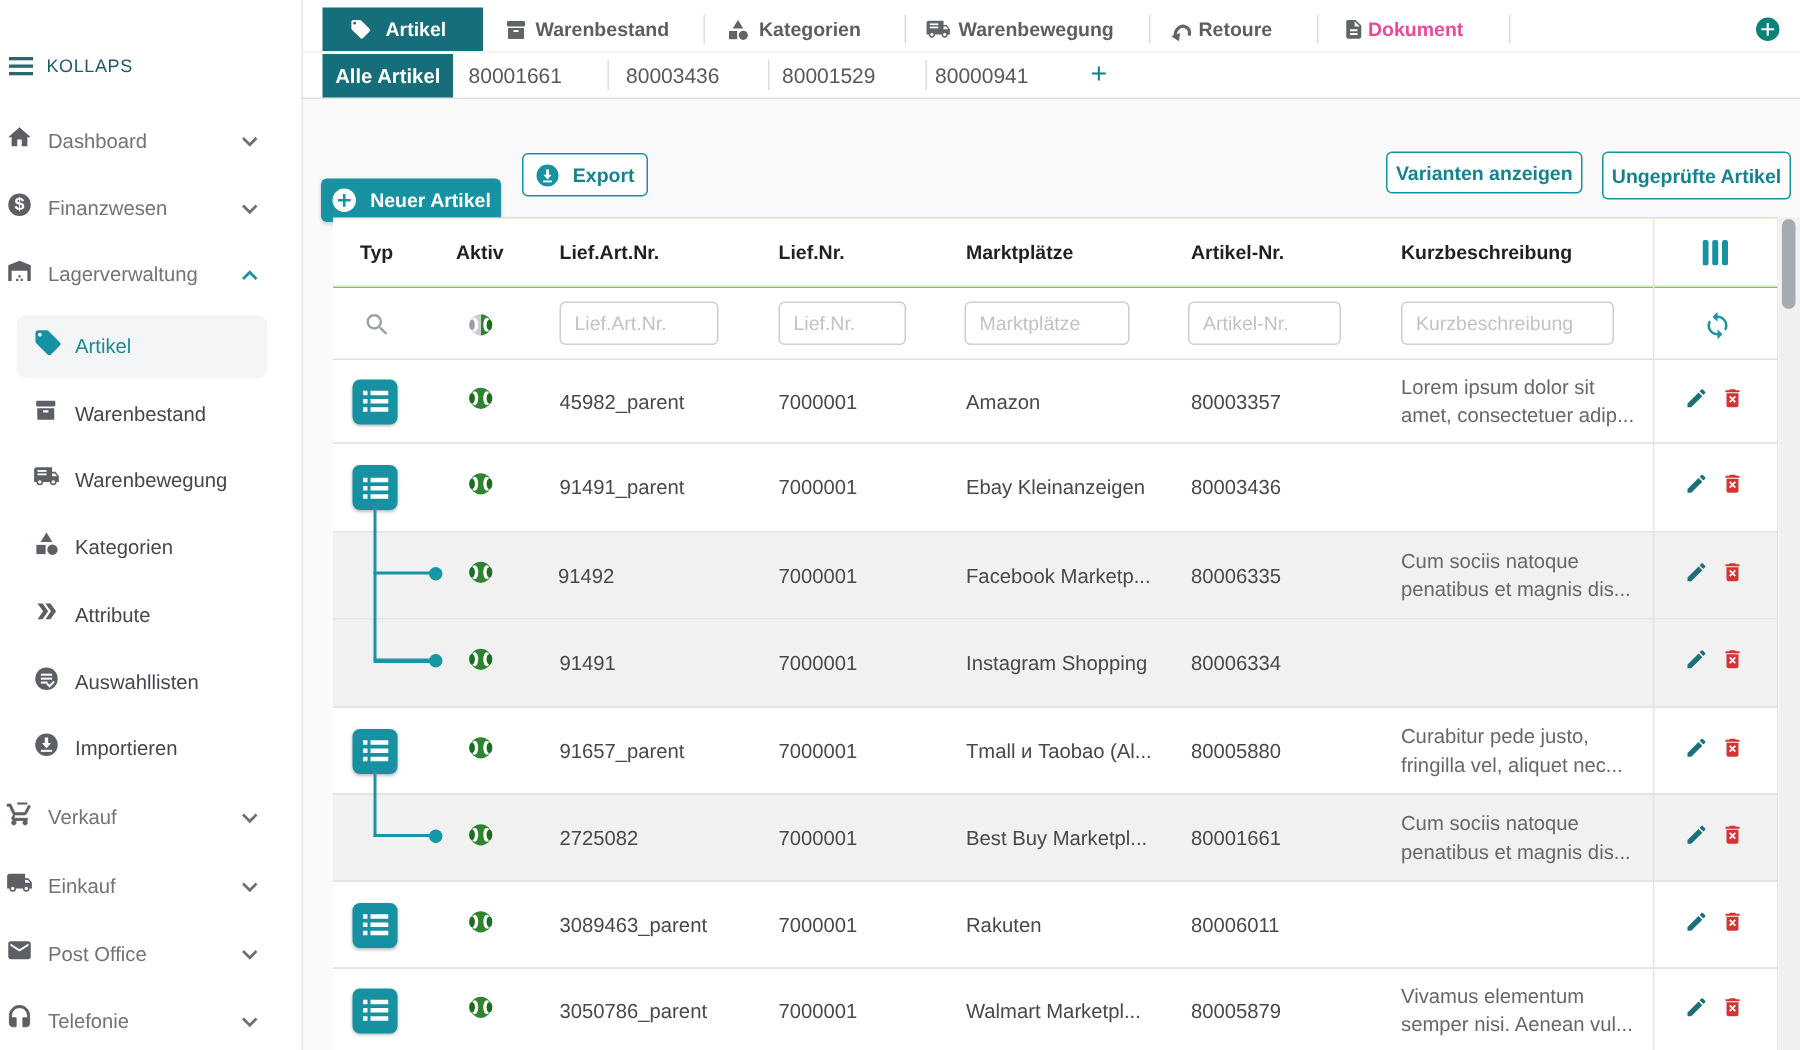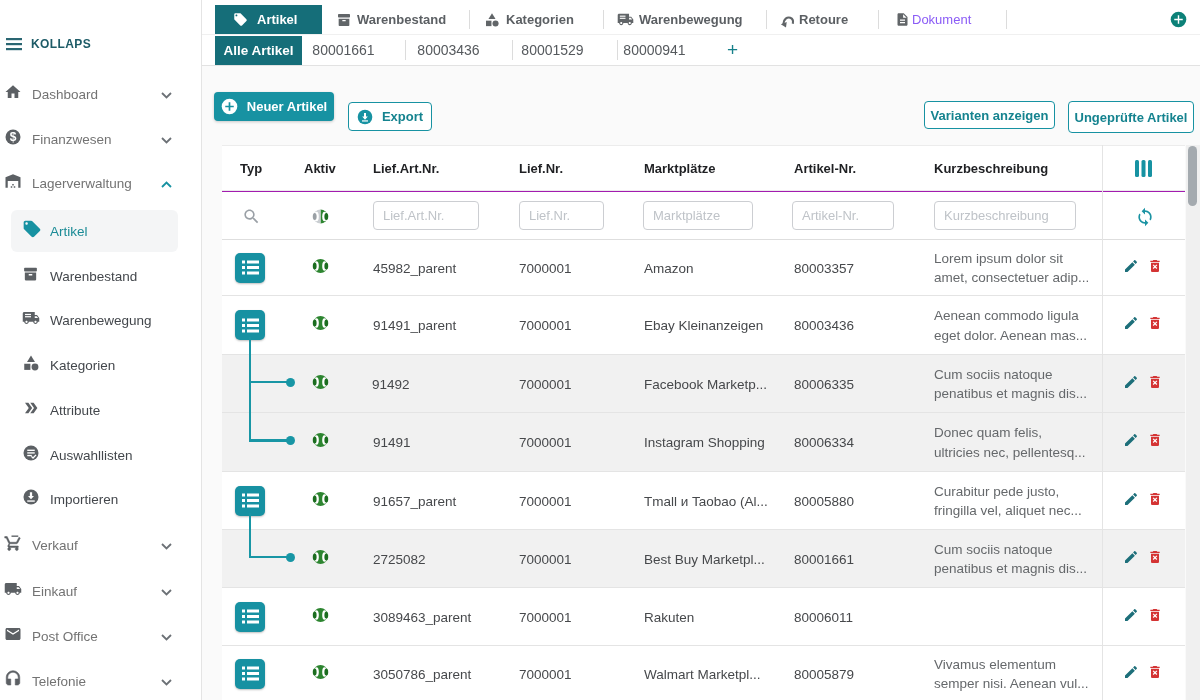--- a/index.html
+++ b/index.html
@@ -34,21 +34,21 @@
 .tabsep2 { position:absolute; top:40px; width:1px; height:20px; background:#dcdcdc; }
 
 
 .btn { position:absolute; border-radius:4px; display:flex; align-items:center;
   justify-content:center; font-size:13px; font-weight:700; }
 .btn-fill { background:#1792a2; color:#fff; box-shadow:0 1px 3px rgba(0,0,0,.2); }
 .btn-line { background:#fff; border:1px solid #1792a2; color:#15838f; }
 
 
 #table { position:absolute; left:222px; top:145px; width:963px; height:555px;
-  background:#a21caf; border-top:1px solid #ececec; }
+  background:#84cc16; border-top:1px solid #ececec; }
 #thead { position:absolute; left:0; top:0; width:963px; height:45px; background:#fff; border-bottom:1px solid #ebebeb; }
 .th { position:absolute; top:50%; transform:translateY(-50%); font-size:13px;
   font-weight:700; color:#1f2023; }
 #tfilter { position:absolute; left:0; top:46px; width:963px; height:48px;
   background:#fff; border-bottom:1px solid #dedede; }
 .fin { position:absolute; top:9px; height:29px; border:1px solid #ccced2;
   border-radius:4px; background:#fff; font-size:13px; color:#bfc3c8;
   line-height:27px; padding-left:9px; }
 .row { position:absolute; left:0; width:963px; background:#fff; }
 .rb { border-top:1px solid #e4e4e4; }
@@ -77,21 +77,21 @@
 </head>
 <body>
 <div id="app">
 
 <div id="sidebar">
   <svg class="abs" style="left:6px;top:38px" width="16" height="13" viewBox="0 0 16 13">
     <rect x="0" y="0" width="16" height="2.2" fill="#2a6672"></rect>
     <rect x="0" y="5" width="16" height="2.2" fill="#2a6672"></rect>
     <rect x="0" y="10" width="16" height="2.2" fill="#2a6672"></rect>
   </svg>
-  <div class="abs" style="left:31px;top:37px;font-size:12px;font-weight:700;letter-spacing:0.4px;color:#1d5b67">KOLLAPS</div>
+  <div class="abs" style="left:31px;top:37px;font-size:12px;font-weight:400;letter-spacing:0.4px;color:#1d5b67">KOLLAPS</div>
   <div class="hl"></div>
 
   <div class="mi" style="top:77px">
         <span class="ico"><svg width="18" height="18" viewBox="0 0 24 24">
             <path fill="#5c6064" d="M10 20v-6h4v6h5v-8h3L12 3 2 12h3v8z"></path>
           </svg></span>
         <span class="txt" style="">Dashboard</span>
         <span class="chev"><svg width="11" height="7" viewBox="0 0 11 7">
             <path fill="none" stroke="#6c7176" stroke-width="1.8" d="M1 1l4.5 4.5L10 1"></path>
           </svg></span>
@@ -244,42 +244,42 @@
           <path fill="none" stroke="#616568" stroke-width="2" d="M3.2 11.2 C3.2 6.8 6.8 4.4 9.6 5.4 C12 6.3 12.6 8.6 12 11"></path>
           <path fill="#616568" d="M6.3 9.4 L0.8 11.4 L5.6 14.6 z"></path>
         </svg>
       </span>
       <span class="abs" style="left:597px;top:5px;height:29px;line-height:29px;font-size:13px;color:#5b5f63;font-weight:700">Retoure</span>
   <span class="abs" style="left:693px;top:5px;height:29px;display:flex;align-items:center">
         <svg width="15" height="15" viewBox="0 0 24 24">
           <path fill="#616568" d="M14 2H6c-1.1 0-1.99.9-1.99 2L4 20c0 1.1.89 2 1.99 2H18c1.1 0 2-.9 2-2V8l-6-6zm2 16H8v-2h8v2zm0-4H8v-2h8v2zm-3-5V3.5L18.5 9H13z"></path>
         </svg>
       </span>
-      <span class="abs" style="left:710px;top:5px;height:29px;line-height:29px;font-size:13px;color:#8b5cf6;font-weight:400">Dokument</span>
+      <span class="abs" style="left:710px;top:5px;height:29px;line-height:29px;font-size:13px;color:#ec4899;font-weight:700">Dokument</span>
   <div class="tabsep" style="left:267px"></div>
   <div class="tabsep" style="left:401px"></div>
   <div class="tabsep" style="left:564px"></div>
   <div class="tabsep" style="left:676px"></div>
   <div class="tabsep" style="left:804px"></div>
   <span class="abs" style="left:968px;top:11px"><svg width="17" height="17" viewBox="0 0 24 24">
           <circle cx="12" cy="12" r="11" fill="#0c8178"></circle>
           <path fill="#fff" d="M11 6h2v5h5v2h-5v5h-2v-5H6v-2h5z"></path>
         </svg></span>
   <div class="abs tabactive" style="left:13px;top:36px;width:87px;height:29px;line-height:29px;text-align:center;font-size:13.5px;font-weight:700;color:#fff">Alle Artikel</div>
   <div class="tab2txt" style="left:141.5px">80001661</div>
   <div class="tab2txt" style="left:246.5px">80003436</div>
   <div class="tab2txt" style="left:350.5px">80001529</div>
   <div class="tab2txt" style="left:452.5px">80000941</div>
   <div class="tabsep2" style="left:203px"></div>
   <div class="tabsep2" style="left:310px"></div>
   <div class="tabsep2" style="left:415px"></div>
   <div class="abs" style="left:525px;top:36px;height:29px;line-height:28px;font-size:19px;color:#16808a;font-weight:400">+</div>
 </div>
 
-<div class="btn btn-fill" style="left:214px;top:92px;width:120px;height:29px"><span style="display:flex;margin-right:9px">
+<div class="btn btn-fill" style="left:214px;top:119px;width:120px;height:29px"><span style="display:flex;margin-right:9px">
         <svg width="17" height="17" viewBox="0 0 24 24">
           <circle cx="12" cy="12" r="11" fill="#fff"></circle>
           <path fill="#1792a2" d="M10.8 6h2.4v4.8H18v2.4h-4.8V18h-2.4v-4.8H6v-2.4h4.8z"></path>
         </svg>
       </span>Neuer Artikel</div>
 <div class="btn btn-line" style="left:348px;top:102px;width:84px;height:29px"><span style="display:flex;margin-right:9px">
         <svg width="16" height="16" viewBox="0 0 24 24">
           <circle cx="12" cy="12" r="11" fill="#1792a2"></circle>
           <path fill="#fff" d="M12 16l4.2-4.7h-2.7V6h-3v5.3H7.8z"></path>
           <rect x="7.5" y="17" width="9" height="1.8" fill="#fff"></rect>
@@ -370,21 +370,20 @@
             <circle cx="12" cy="12" r="10" fill="#2d8530"></circle>
             <ellipse cx="6.3" cy="12" rx="3.3" ry="6.6" fill="#fff"></ellipse>
             <ellipse cx="17.7" cy="12" rx="3.3" ry="6.6" fill="#fff"></ellipse>
             <ellipse cx="3.8" cy="12" rx="2.7" ry="5" fill="#1b6d1f"></ellipse>
             <ellipse cx="20.2" cy="12" rx="2.7" ry="5" fill="#1b6d1f"></ellipse>
           </svg></div>
   <div class="cell" style="left:151px">91491_parent</div>
   <div class="cell" style="left:297px">7000001</div>
   <div class="cell" style="left:422px">Ebay Kleinanzeigen</div>
   <div class="cell" style="left:572px">80003436</div>
-  <div class="kurz">Aenean commodo ligula<br>eget dolor. Aenean mas...</div>
   <div class="act" style="left:901px"><svg width="16" height="16" viewBox="0 0 24 24">
             <path fill="#1d6f7a" d="M3 17.25V21h3.75L17.81 9.94l-3.75-3.75L3 17.25zM20.71 7.04c.39-.39.39-1.02 0-1.41l-2.34-2.34c-.39-.39-1.02-.39-1.41 0l-1.83 1.83 3.75 3.75 1.83-1.83z"></path>
           </svg></div>
   <div class="act" style="left:925px"><svg width="16" height="16" viewBox="0 0 24 24">
             <path fill="#d43434" d="M6 19c0 1.1.9 2 2 2h8c1.1 0 2-.9 2-2V7H6v12zM19 4h-3.5l-1-1h-5l-1 1H5v2h14V4z"></path>
             <path stroke="#fff" stroke-width="1.8" d="M9.2 10.2l5.6 5.6M14.8 10.2l-5.6 5.6"></path>
           </svg></div>
 </div>
 <div class="row rb gray" style="top:208px;height:58px">
   <div class="gball"><svg width="17" height="17" viewBox="0 0 24 24">
@@ -412,21 +411,20 @@
             <circle cx="12" cy="12" r="10" fill="#2d8530"></circle>
             <ellipse cx="6.3" cy="12" rx="3.3" ry="6.6" fill="#fff"></ellipse>
             <ellipse cx="17.7" cy="12" rx="3.3" ry="6.6" fill="#fff"></ellipse>
             <ellipse cx="3.8" cy="12" rx="2.7" ry="5" fill="#1b6d1f"></ellipse>
             <ellipse cx="20.2" cy="12" rx="2.7" ry="5" fill="#1b6d1f"></ellipse>
           </svg></div>
   <div class="cell" style="left:151px">91491</div>
   <div class="cell" style="left:297px">7000001</div>
   <div class="cell" style="left:422px">Instagram Shopping</div>
   <div class="cell" style="left:572px">80006334</div>
-  <div class="kurz">Donec quam felis,<br>ultricies nec, pellentesq...</div>
   <div class="act" style="left:901px"><svg width="16" height="16" viewBox="0 0 24 24">
             <path fill="#1d6f7a" d="M3 17.25V21h3.75L17.81 9.94l-3.75-3.75L3 17.25zM20.71 7.04c.39-.39.39-1.02 0-1.41l-2.34-2.34c-.39-.39-1.02-.39-1.41 0l-1.83 1.83 3.75 3.75 1.83-1.83z"></path>
           </svg></div>
   <div class="act" style="left:925px"><svg width="16" height="16" viewBox="0 0 24 24">
             <path fill="#d43434" d="M6 19c0 1.1.9 2 2 2h8c1.1 0 2-.9 2-2V7H6v12zM19 4h-3.5l-1-1h-5l-1 1H5v2h14V4z"></path>
             <path stroke="#fff" stroke-width="1.8" d="M9.2 10.2l5.6 5.6M14.8 10.2l-5.6 5.6"></path>
           </svg></div>
 </div>
 <div class="row rb" style="top:325px;height:58px">
   <div class="pic">

